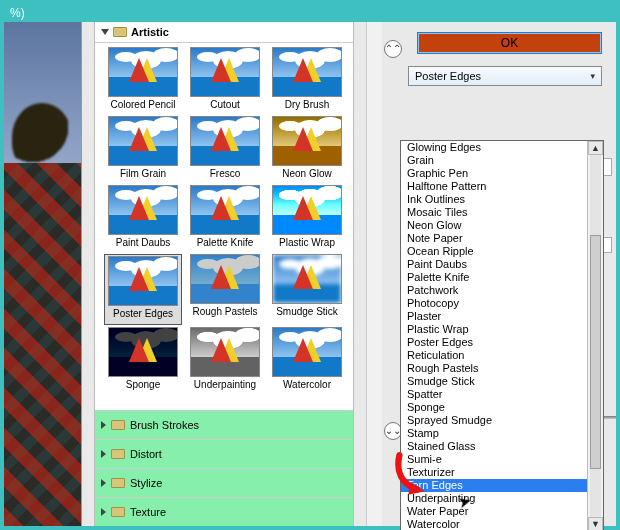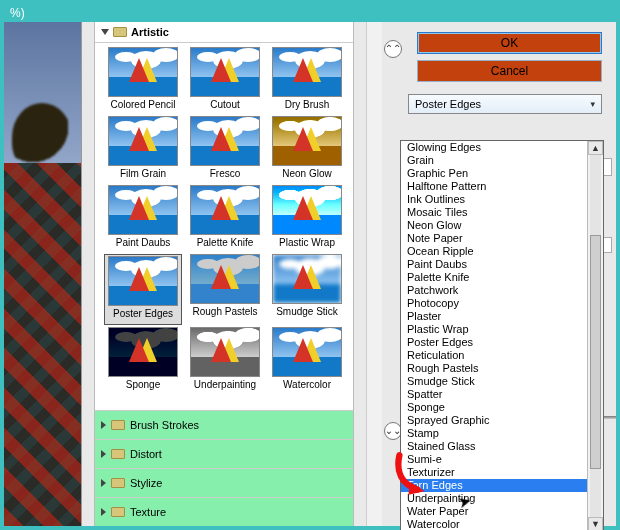--- a/index.html
+++ b/index.html
@@ -368,21 +368,20 @@
 
     <div class="scroll-hint"></div>
 
     <div class="right-panel">
 
       <div class="chev-circle chev-up">
           <span class="arr">⌃⌃</span>
         </div>
 
       <button class="btn primary">OK</button>
-      <button class="btn">Cancel</button>
 
       <div class="combo">
         <span>Poster Edges</span>
         <span class="dd">▾</span>
       </div>
 
       <div class="stub stub1"></div>
       <div class="stub stub2"></div>
 
       <div class="shadowbar"></div>
@@ -406,21 +405,21 @@
             <li>Patchwork</li>
             <li>Photocopy</li>
             <li>Plaster</li>
             <li>Plastic Wrap</li>
             <li>Poster Edges</li>
             <li>Reticulation</li>
             <li>Rough Pastels</li>
             <li>Smudge Stick</li>
             <li>Spatter</li>
             <li>Sponge</li>
-            <li>Sprayed Graphic</li>
+            <li>Sprayed Smudge</li>
             <li>Stamp</li>
             <li>Stained Glass</li>
             <li>Sumi-e</li>
             <li>Texturizer</li>
             <li class="hl">Torn Edges</li>
             <li>Underpainting</li>
             <li>Water Paper</li>
             <li>Watercolor</li>
           </ul>
         <div class="dd-scroll">

